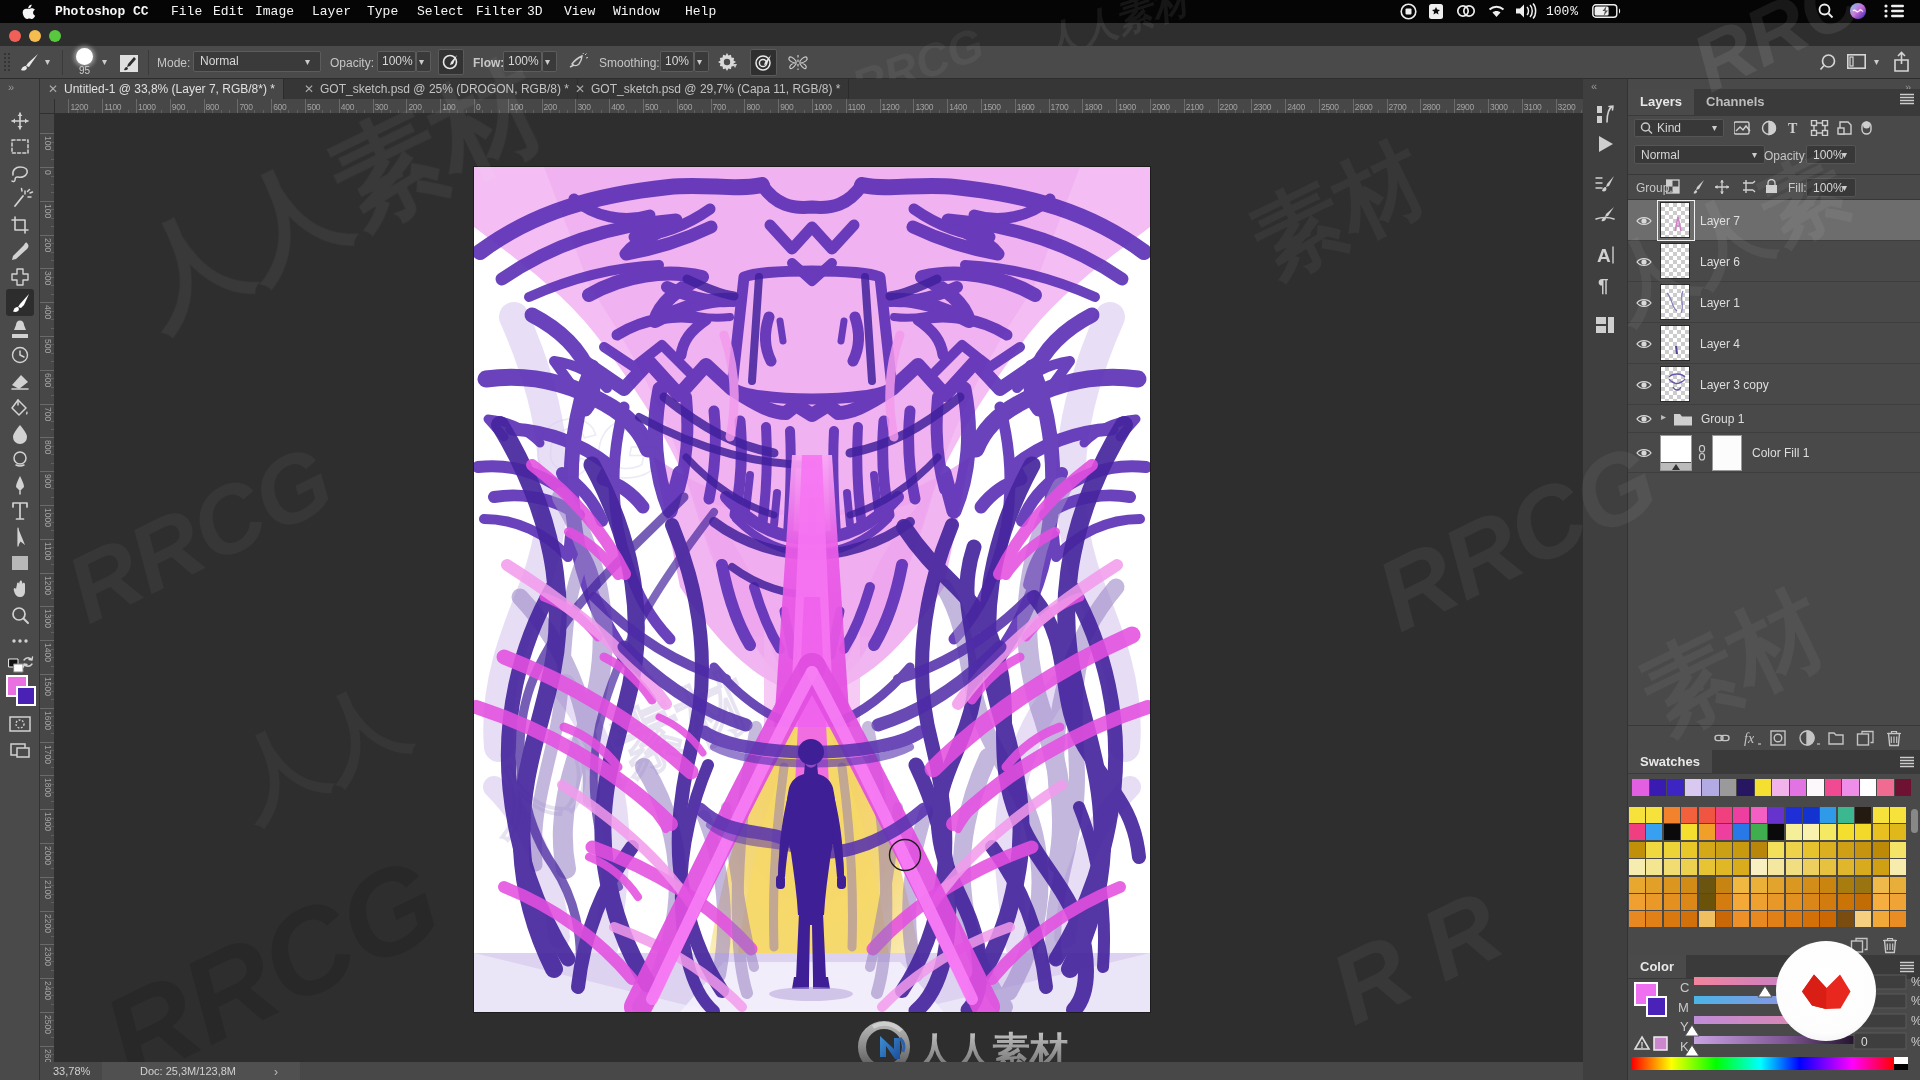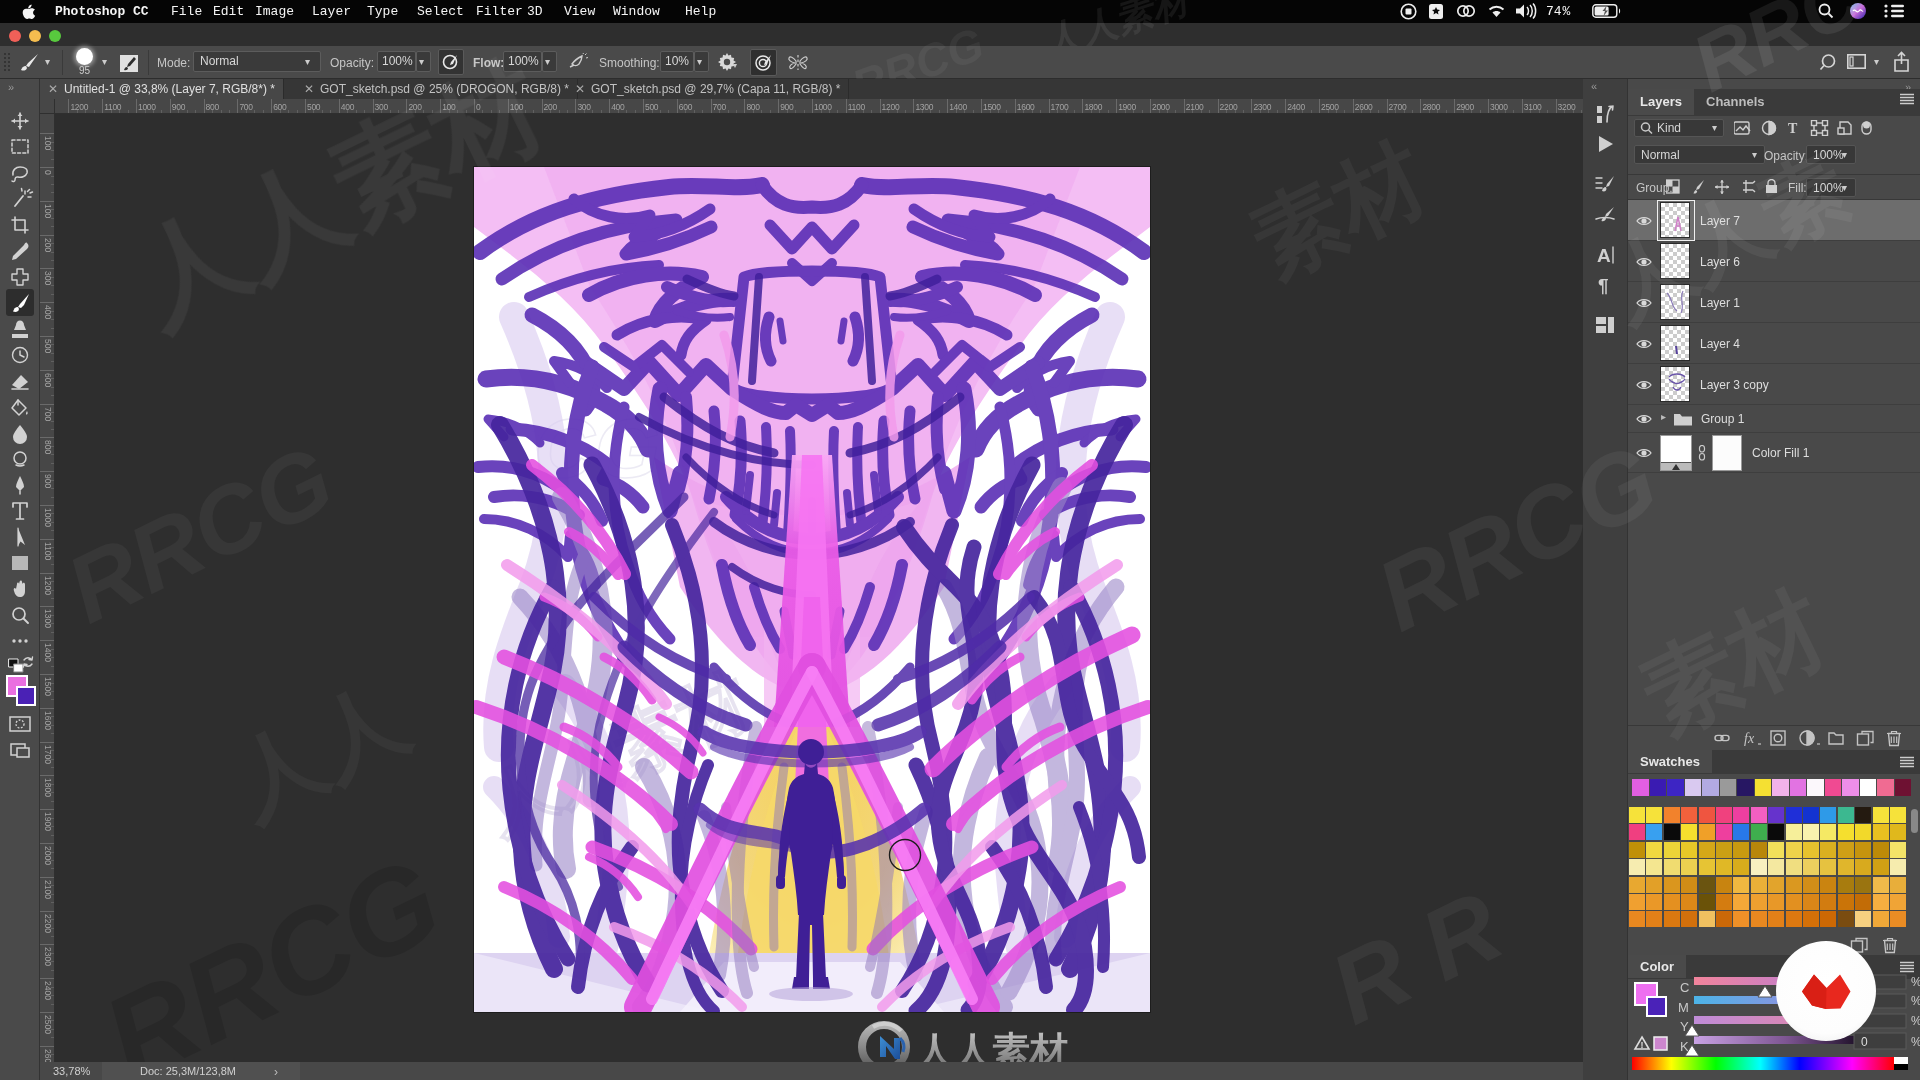--- a/index.html
+++ b/index.html
@@ -94,21 +94,21 @@
     </svg>
     <svg style="position:absolute;left:1487px;top:4px;" width="19" height="14" viewBox="0 0 19 14">
       <path d="M9.5,13 L5.5,8.5 C7.5,6.5 11.5,6.5 13.5,8.5 Z" fill="#eee"></path>
       <path d="M2.5,5.5 C6.5,1.8 12.5,1.8 16.5,5.5" fill="none" stroke="#eee" stroke-width="1.8"></path>
       <path d="M4.5,7.5 C7.5,4.8 11.5,4.8 14.5,7.5" fill="none" stroke="#eee" stroke-width="1.8" display="none"></path>
     </svg>
     <svg style="position:absolute;left:1515px;top:3px;" width="22" height="16" viewBox="0 0 22 16">
       <path d="M1,5.5 L5,5.5 L9,1.5 L9,14.5 L5,10.5 L1,10.5 Z" fill="#eee"></path>
       <path d="M12,4 C14,6 14,10 12,12 M15,2 C18,5 18,11 15,14 M18,0.5 C21.5,4 21.5,12 18,15.5" stroke="#eee" stroke-width="1.5" fill="none"></path>
     </svg>
-    <span class="mi" style="left:1546px;font-size:13px;">74 %</span>
+    <span class="mi" style="left:1546px;font-size:13px;">100 %</span>
     <svg style="position:absolute;left:1592px;top:4px;" width="30" height="14" viewBox="0 0 30 14">
       <rect x="0.8" y="0.8" width="24" height="12.4" rx="3" fill="none" stroke="#eee" stroke-width="1.4"></rect>
       <rect x="2.6" y="2.6" width="14" height="8.8" rx="1.5" fill="#eee"></rect>
       <path d="M27,4.5 v5 c1.5,-0.5 1.5,-4.5 0,-5 Z" fill="#eee"></path>
       <path d="M14.5,2 L10.5,7 L13,7 L11.5,12 L16,6.5 L13.5,6.5 Z" fill="#555"></path>
     </svg>
     <svg style="position:absolute;left:1818px;top:3px;" width="16" height="16" viewBox="0 0 16 16">
       <circle cx="6.5" cy="6.5" r="5" fill="none" stroke="#eee" stroke-width="1.8"></circle>
       <path d="M10.5,10.5 L14.5,14.5" stroke="#eee" stroke-width="1.8"></path>
     </svg>

